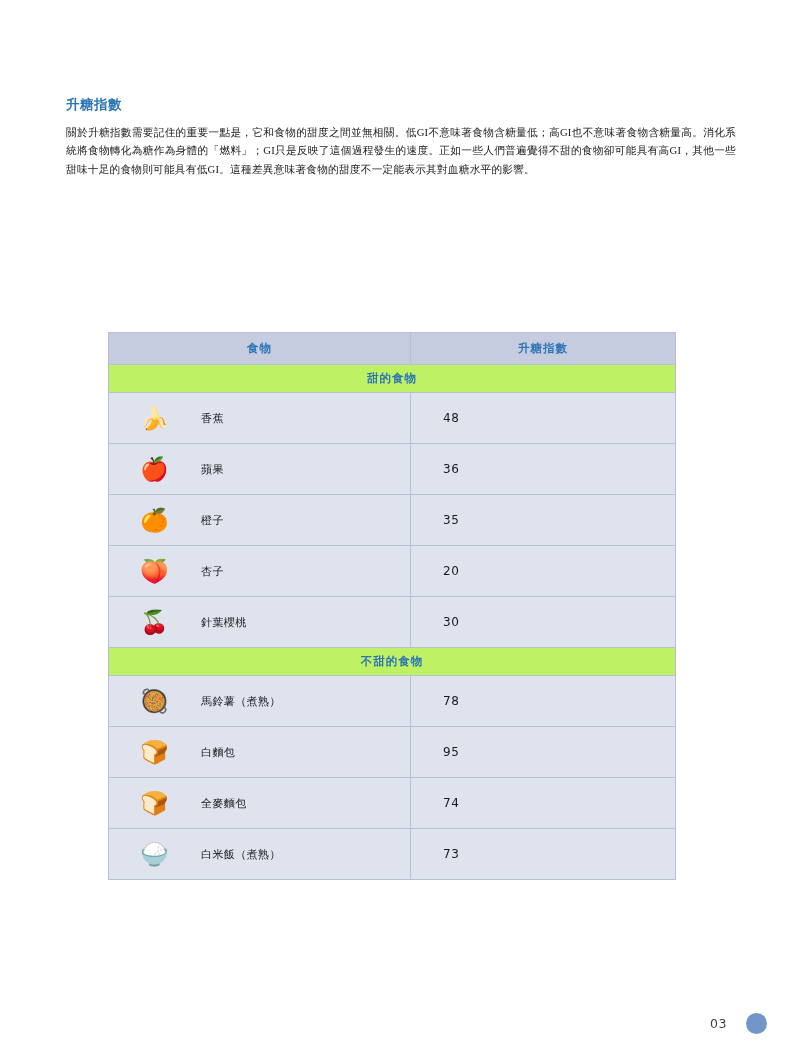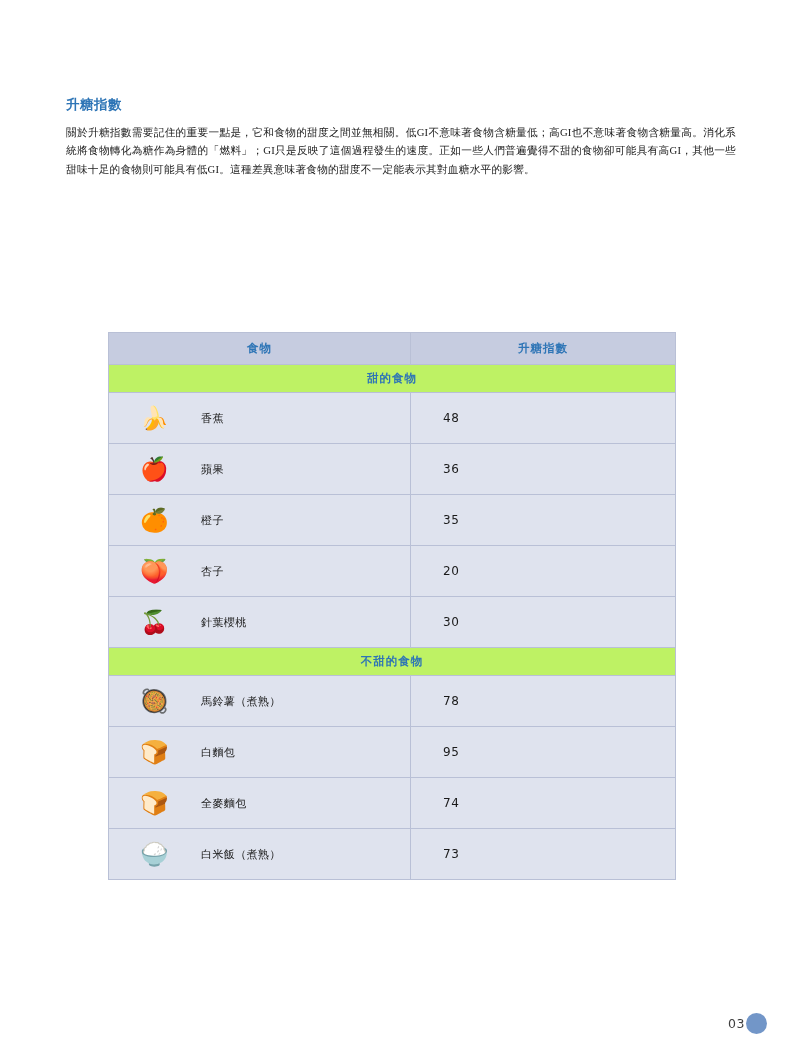--- a/index.html
+++ b/index.html
@@ -112,21 +112,21 @@
     letter-spacing: 0.5px;
     padding-left: 32px;
   }
 
   .page-number-wrap {
     position: absolute;
     right: 34px;
     bottom: 22px;
     display: flex;
     align-items: center;
-    gap: 1px;
+    gap: 19px;
   }
   .page-number {
     color: #3f3f3f;
     font-size: 12.5px;
     letter-spacing: 0.5px;
   }
   .page-dot {
     width: 21px;
     height: 21px;
     border-radius: 50%;

